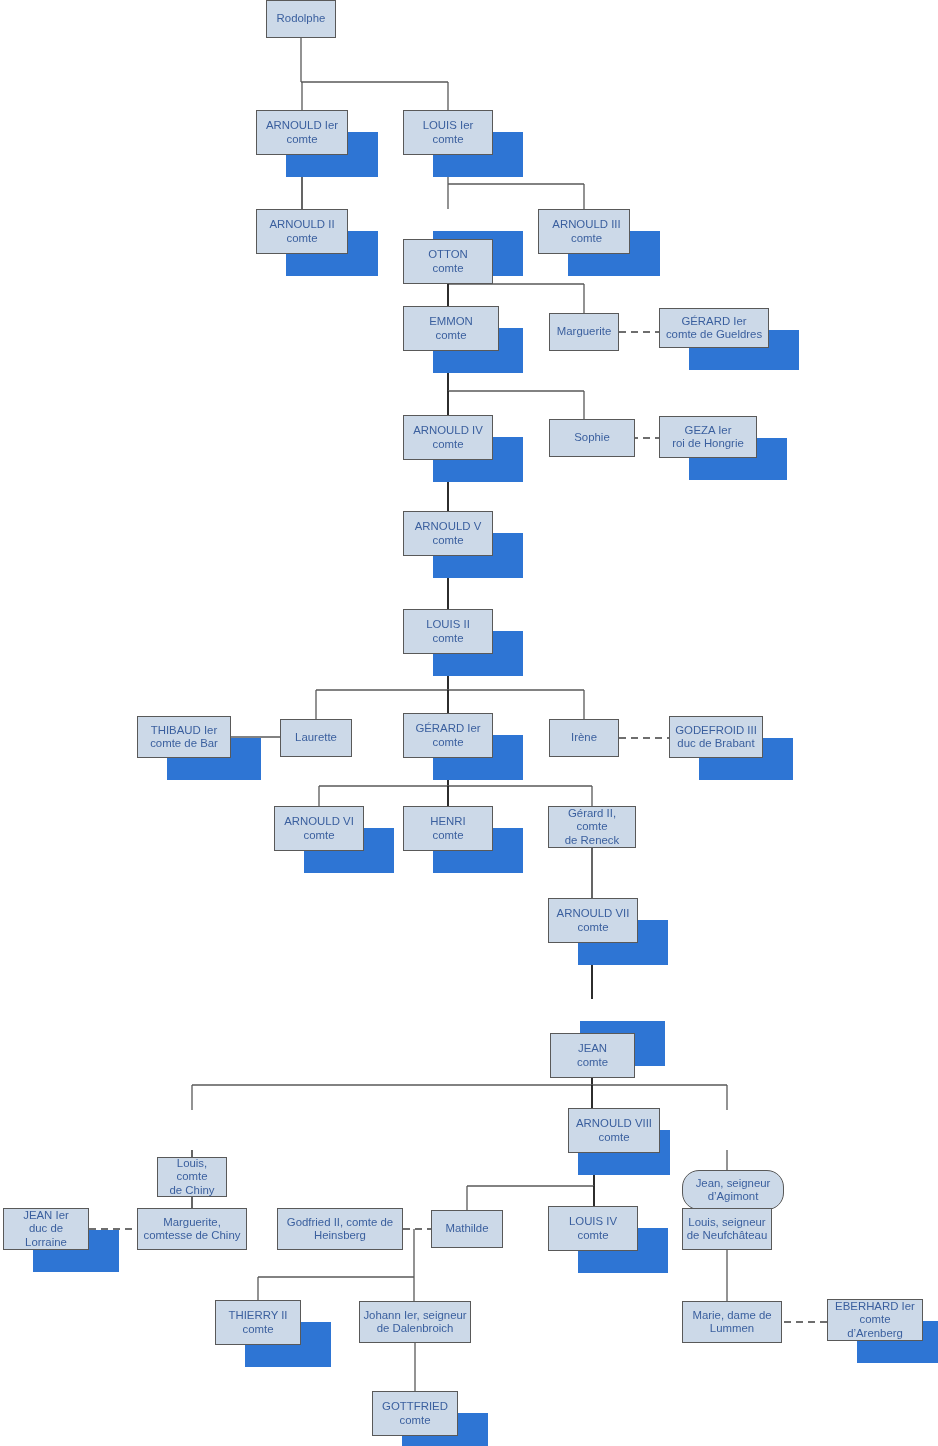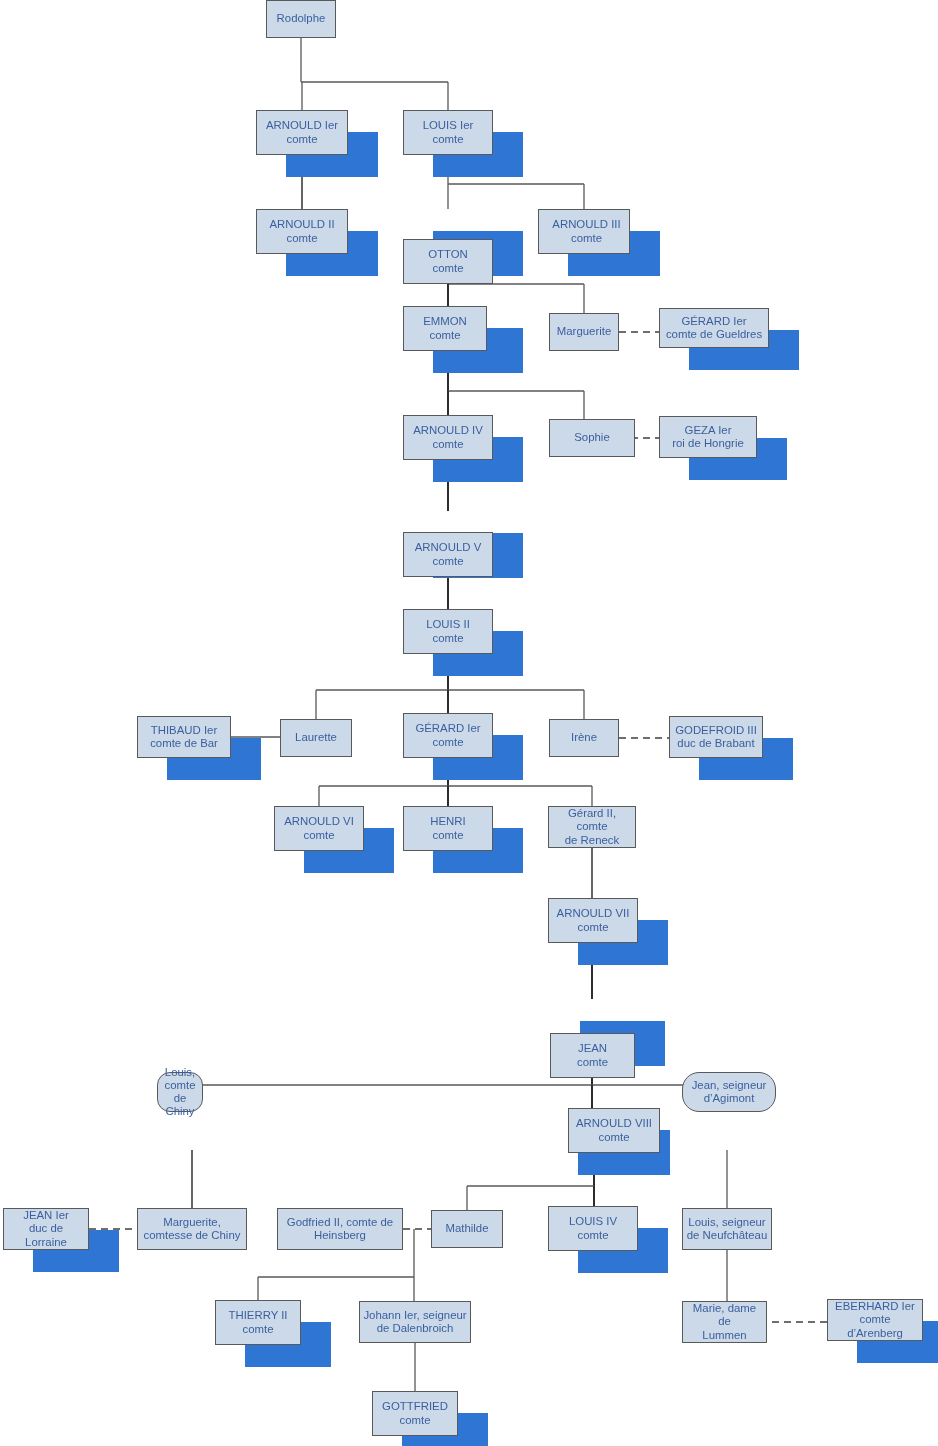--- a/index.html
+++ b/index.html
@@ -102,21 +102,21 @@
     </div>
     <div class="shadow" style="left: 433px; top: 231px; width: 90px; height: 45px;"></div>
     <div class="node" style="left: 403px; top: 209px; width: 90px; height: 45px; margin-top: 30px;">
       <div><span>OTTON</span><br><span>comte</span></div>
     </div>
     <div class="shadow" style="left: 568px; top: 231px; width: 92px; height: 45px;"></div>
     <div class="node" style="left: 538px; top: 209px; width: 92px; height: 45px; padding-left: 8px;">
       <div><span>ARNOULD III</span><br><span>comte</span></div>
     </div>
     <div class="shadow" style="left: 433px; top: 328px; width: 90px; height: 45px;"></div>
-    <div class="node" style="left: 403px; top: 306px; width: 84px; height: 45px;">
+    <div class="node" style="left: 403px; top: 306px; width: 96px; height: 45px;">
       <div><span>EMMON</span><br><span>comte</span></div>
     </div>
     <div class="node" style="left: 549px; top: 313px; width: 70px; height: 38px;">
       <div><span>Marguerite</span></div>
     </div>
     <div class="shadow" style="left: 689px; top: 330px; width: 110px; height: 40px;"></div>
     <div class="node" style="left: 659px; top: 308px; width: 110px; height: 40px;">
       <div><span>GÉRARD Ier</span><br><span>comte de Gueldres</span></div>
     </div>
     <div class="shadow" style="left: 433px; top: 437px; width: 90px; height: 45px;"></div>
@@ -124,21 +124,21 @@
       <div><span>ARNOULD IV</span><br><span>comte</span></div>
     </div>
     <div class="node" style="left: 549px; top: 419px; width: 86px; height: 38px;">
       <div><span>Sophie</span></div>
     </div>
     <div class="shadow" style="left: 689px; top: 438px; width: 98px; height: 42px;"></div>
     <div class="node" style="left: 659px; top: 416px; width: 98px; height: 42px;">
       <div><span>GEZA Ier</span><br><span>roi de Hongrie</span></div>
     </div>
     <div class="shadow" style="left: 433px; top: 533px; width: 90px; height: 45px;"></div>
-    <div class="node" style="left: 403px; top: 532px; width: 90px; height: 45px;">
+    <div class="node" style="left: 403px; top: 511px; width: 90px; height: 45px;">
       <div><span>ARNOULD V</span><br><span>comte</span></div>
     </div>
     <div class="shadow" style="left: 433px; top: 631px; width: 90px; height: 45px;"></div>
     <div class="node" style="left: 403px; top: 609px; width: 90px; height: 45px;">
       <div><span>LOUIS II</span><br><span>comte</span></div>
     </div>
     <div class="shadow" style="left: 167px; top: 738px; width: 94px; height: 42px;"></div>
     <div class="node" style="left: 137px; top: 716px; width: 94px; height: 42px;">
       <div><span>THIBAUD Ier</span><br><span>comte de Bar</span></div>
     </div>
@@ -168,28 +168,28 @@
       <div><span>Gérard II, comte</span><br><span>de Reneck</span></div>
     </div>
     <div class="shadow" style="left: 578px; top: 920px; width: 90px; height: 45px;"></div>
     <div class="node" style="left: 548px; top: 898px; width: 90px; height: 45px;">
       <div><span>ARNOULD VII</span><br><span>comte</span></div>
     </div>
     <div class="shadow" style="left: 580px; top: 1021px; width: 85px; height: 45px;"></div>
     <div class="node" style="left: 550px; top: 1033px; width: 85px; height: 45px;">
       <div><span>JEAN</span><br><span>comte</span></div>
     </div>
-    <div class="node" style="left: 157px; top: 1072px; width: 46px; height: 40px; border-radius: 13px;">
+    <div class="node" style="left: 157px; top: 1157px; width: 70px; height: 40px;">
       <div><span>Louis, comte</span><br><span>de Chiny</span></div>
     </div>
     <div class="shadow" style="left: 578px; top: 1130px; width: 92px; height: 45px;"></div>
     <div class="node" style="left: 568px; top: 1108px; width: 92px; height: 45px;">
       <div><span>ARNOULD VIII</span><br><span>comte</span></div>
     </div>
-    <div class="node" style="left: 682px; top: 1072px; width: 94px; height: 40px; border-radius: 17px;">
+    <div class="node" style="left: 682px; top: 1170px; width: 102px; height: 40px; border-radius: 17px;">
       <div><span>Jean, seigneur</span><br><span>d’Agimont</span></div>
     </div>
     <div class="shadow" style="left: 33px; top: 1230px; width: 86px; height: 42px;"></div>
     <div class="node" style="left: 3px; top: 1208px; width: 86px; height: 42px;">
       <div><span>JEAN Ier</span><br><span>duc de Lorraine</span></div>
     </div>
     <div class="node" style="left: 137px; top: 1208px; width: 110px; height: 42px;">
       <div><span>Marguerite,</span><br><span>comtesse de Chiny</span></div>
     </div>
     <div class="node" style="left: 277px; top: 1208px; width: 126px; height: 42px;">
@@ -205,21 +205,21 @@
     <div class="node" style="left: 682px; top: 1208px; width: 90px; height: 42px;">
       <div><span>Louis, seigneur</span><br><span>de Neufchâteau</span></div>
     </div>
     <div class="shadow" style="left: 245px; top: 1322px; width: 86px; height: 45px;"></div>
     <div class="node" style="left: 215px; top: 1300px; width: 86px; height: 45px;">
       <div><span>THIERRY II</span><br><span>comte</span></div>
     </div>
     <div class="node" style="left: 359px; top: 1301px; width: 112px; height: 42px;">
       <div><span>Johann Ier, seigneur</span><br><span>de Dalenbroich</span></div>
     </div>
-    <div class="node" style="left: 682px; top: 1301px; width: 85px; height: 42px;">
+    <div class="node" style="left: 682px; top: 1301px; width: 100px; height: 42px;">
       <div><span>Marie, dame de</span><br><span>Lummen</span></div>
     </div>
     <div class="shadow" style="left: 857px; top: 1321px; width: 96px; height: 42px;"></div>
     <div class="node" style="left: 827px; top: 1299px; width: 96px; height: 42px;">
       <div><span>EBERHARD Ier</span><br><span>comte d’Arenberg</span></div>
     </div>
     <div class="shadow" style="left: 402px; top: 1413px; width: 86px; height: 45px;"></div>
     <div class="node" style="left: 372px; top: 1391px; width: 86px; height: 45px;">
       <div><span>GOTTFRIED</span><br><span>comte</span></div>
     </div>

